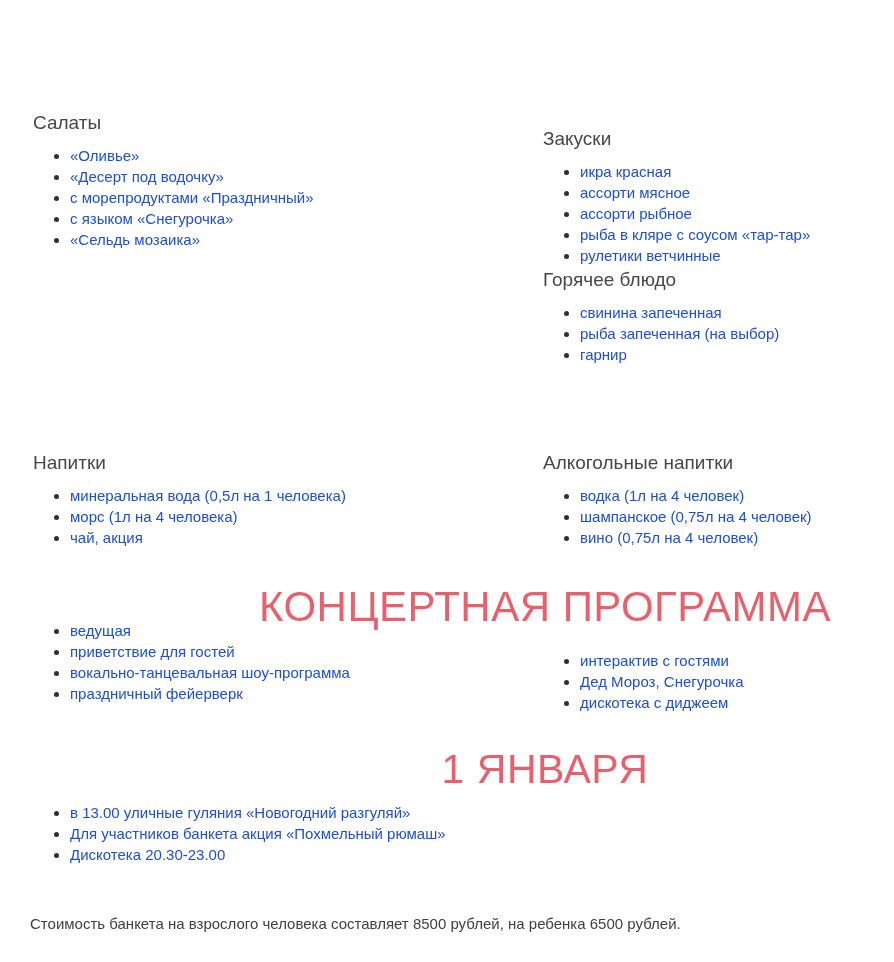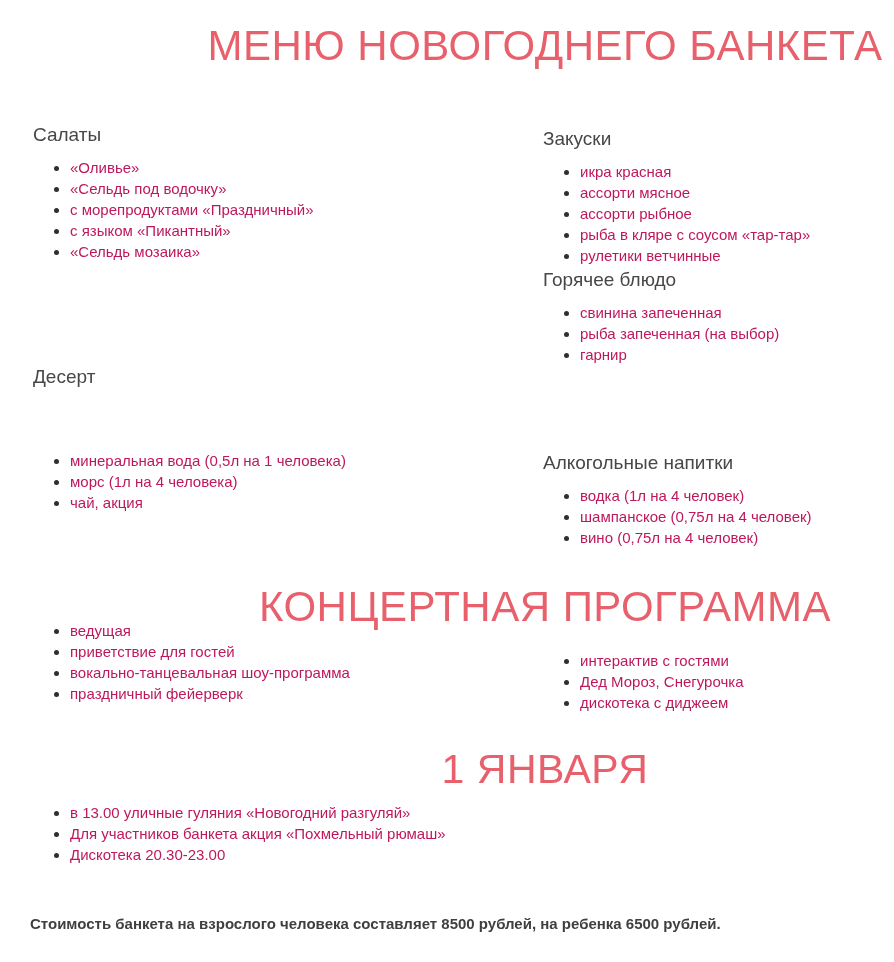--- a/index.html
+++ b/index.html
@@ -27,44 +27,43 @@
   .section-heading {
     font-size:19px; font-weight:400;
     color:#474747; margin:0 0 8px 0; line-height:1.4;
   }
   ul.dot-list {
     margin:0; padding:0 0 0 37px;
     list-style:disc;
   }
   ul.dot-list li {
     font-size:15px; line-height:21px;
-    color:#be185d;
+    color:#1d4ed8;
   }
   ul.dot-list li::marker { color:#2f2f2f; }
   .price-note {
     position:absolute; left:30px; top:913px;
-    font-size:15px; font-weight:700;
+    font-size:15px; font-weight:400;
     color:#3f3f3f; line-height:1.4;
     margin:0;
   }
 </style>
 </head>
 <body>
 
 <div class="page">
 
-  <h1 class="band" style="top:22px">МЕНЮ НОВОГОДНЕГО БАНКЕТА</h1>
 
-  <section class="menu-section col-left" style="top:122px">
+  <section class="menu-section col-left" style="top:110px">
     <h2 class="section-heading">Салаты</h2>
     <ul class="dot-list">
       <li>«Оливье»</li>
-      <li>«Сельдь под водочку»</li>
+      <li>«Десерт под водочку»</li>
       <li>с морепродуктами «Праздничный»</li>
-      <li>с языком «Пикантный»</li>
+      <li>с языком «Снегурочка»</li>
       <li>«Сельдь мозаика»</li>
     </ul>
   </section>
 
   <section class="menu-section col-right" style="top:126px">
     <h2 class="section-heading">Закуски</h2>
     <ul class="dot-list">
       <li>икра красная</li>
       <li>ассорти мясное</li>
       <li>ассорти рыбное</li>
@@ -76,24 +75,24 @@
   <section class="menu-section col-right" style="top:267px">
     <h2 class="section-heading">Горячее блюдо</h2>
     <ul class="dot-list">
       <li>свинина запеченная</li>
       <li>рыба запеченная (на выбор)</li>
       <li>гарнир</li>
     </ul>
   </section>
 
   <section class="menu-section col-left" style="top:364px">
-    <h2 class="section-heading">Десерт</h2>
   </section>
 
   <section class="menu-section col-left" style="top:450px">
+    <h2 class="section-heading">Напитки</h2>
     <ul class="dot-list">
       <li>минеральная вода (0,5л на 1 человека)</li>
       <li>морс (1л на 4 человека)</li>
       <li>чай, акция</li>
     </ul>
   </section>
 
   <section class="menu-section col-right" style="top:450px">
     <h2 class="section-heading">Алкогольные напитки</h2>
     <ul class="dot-list">

